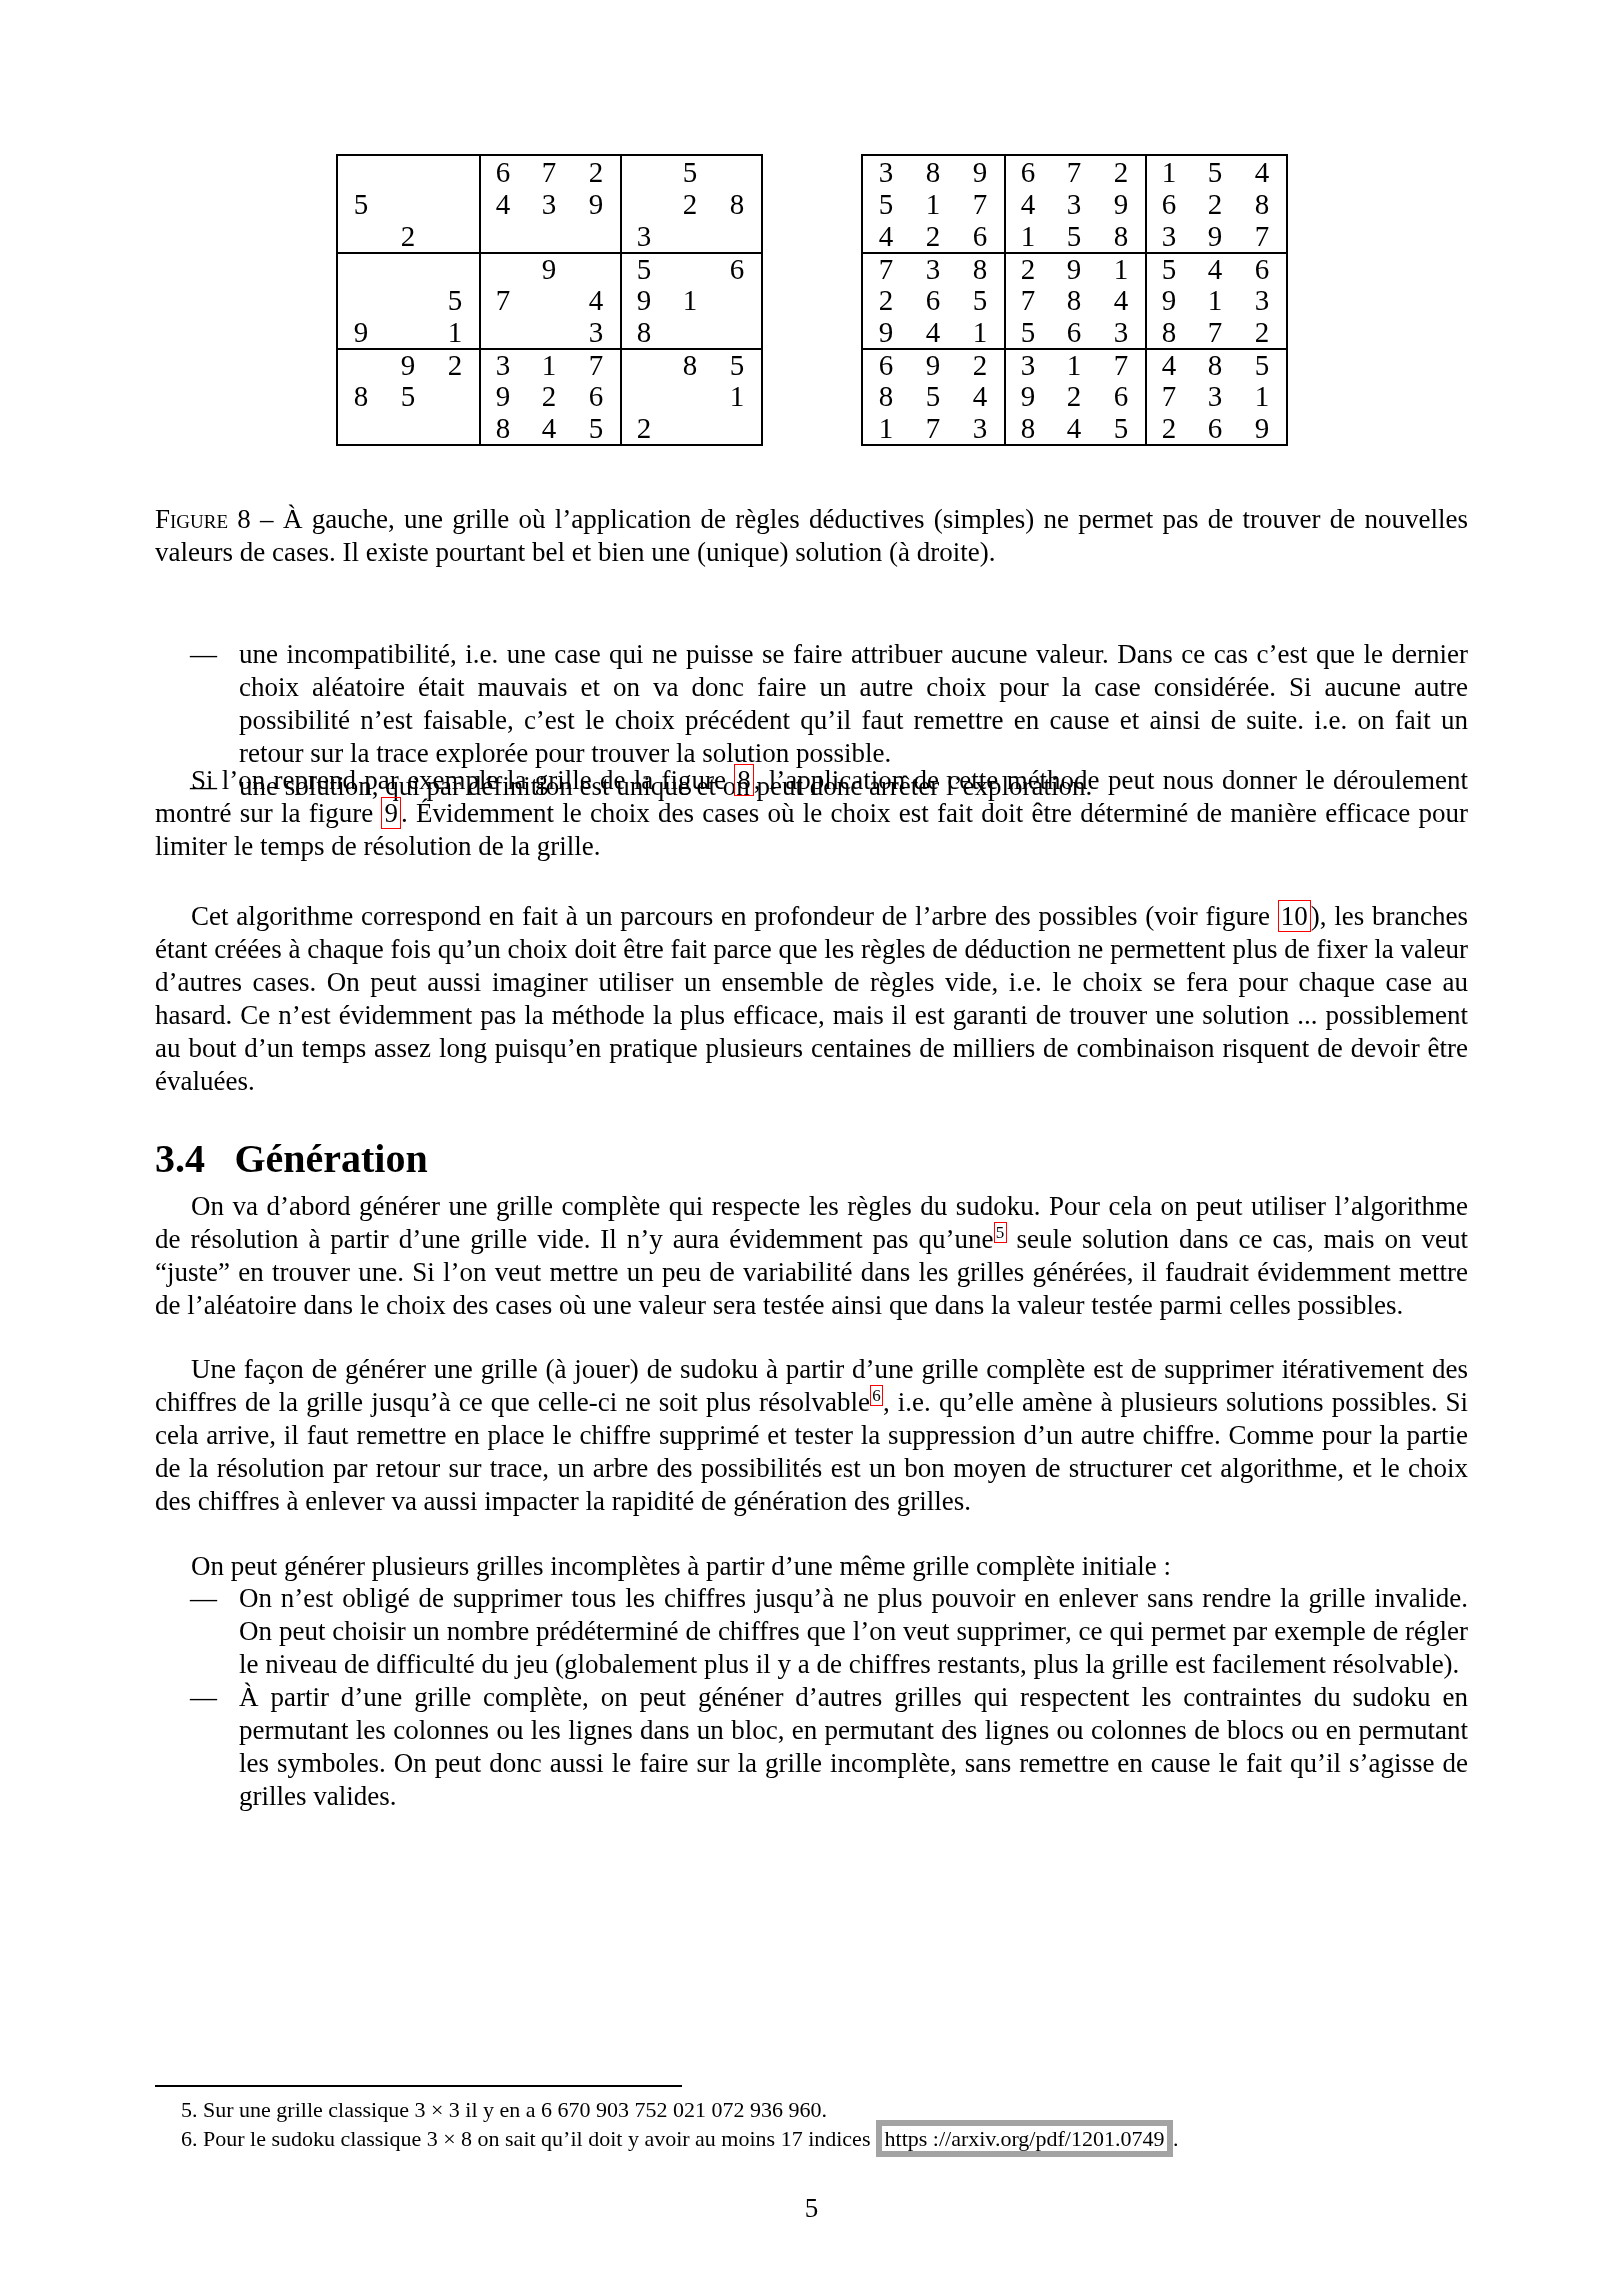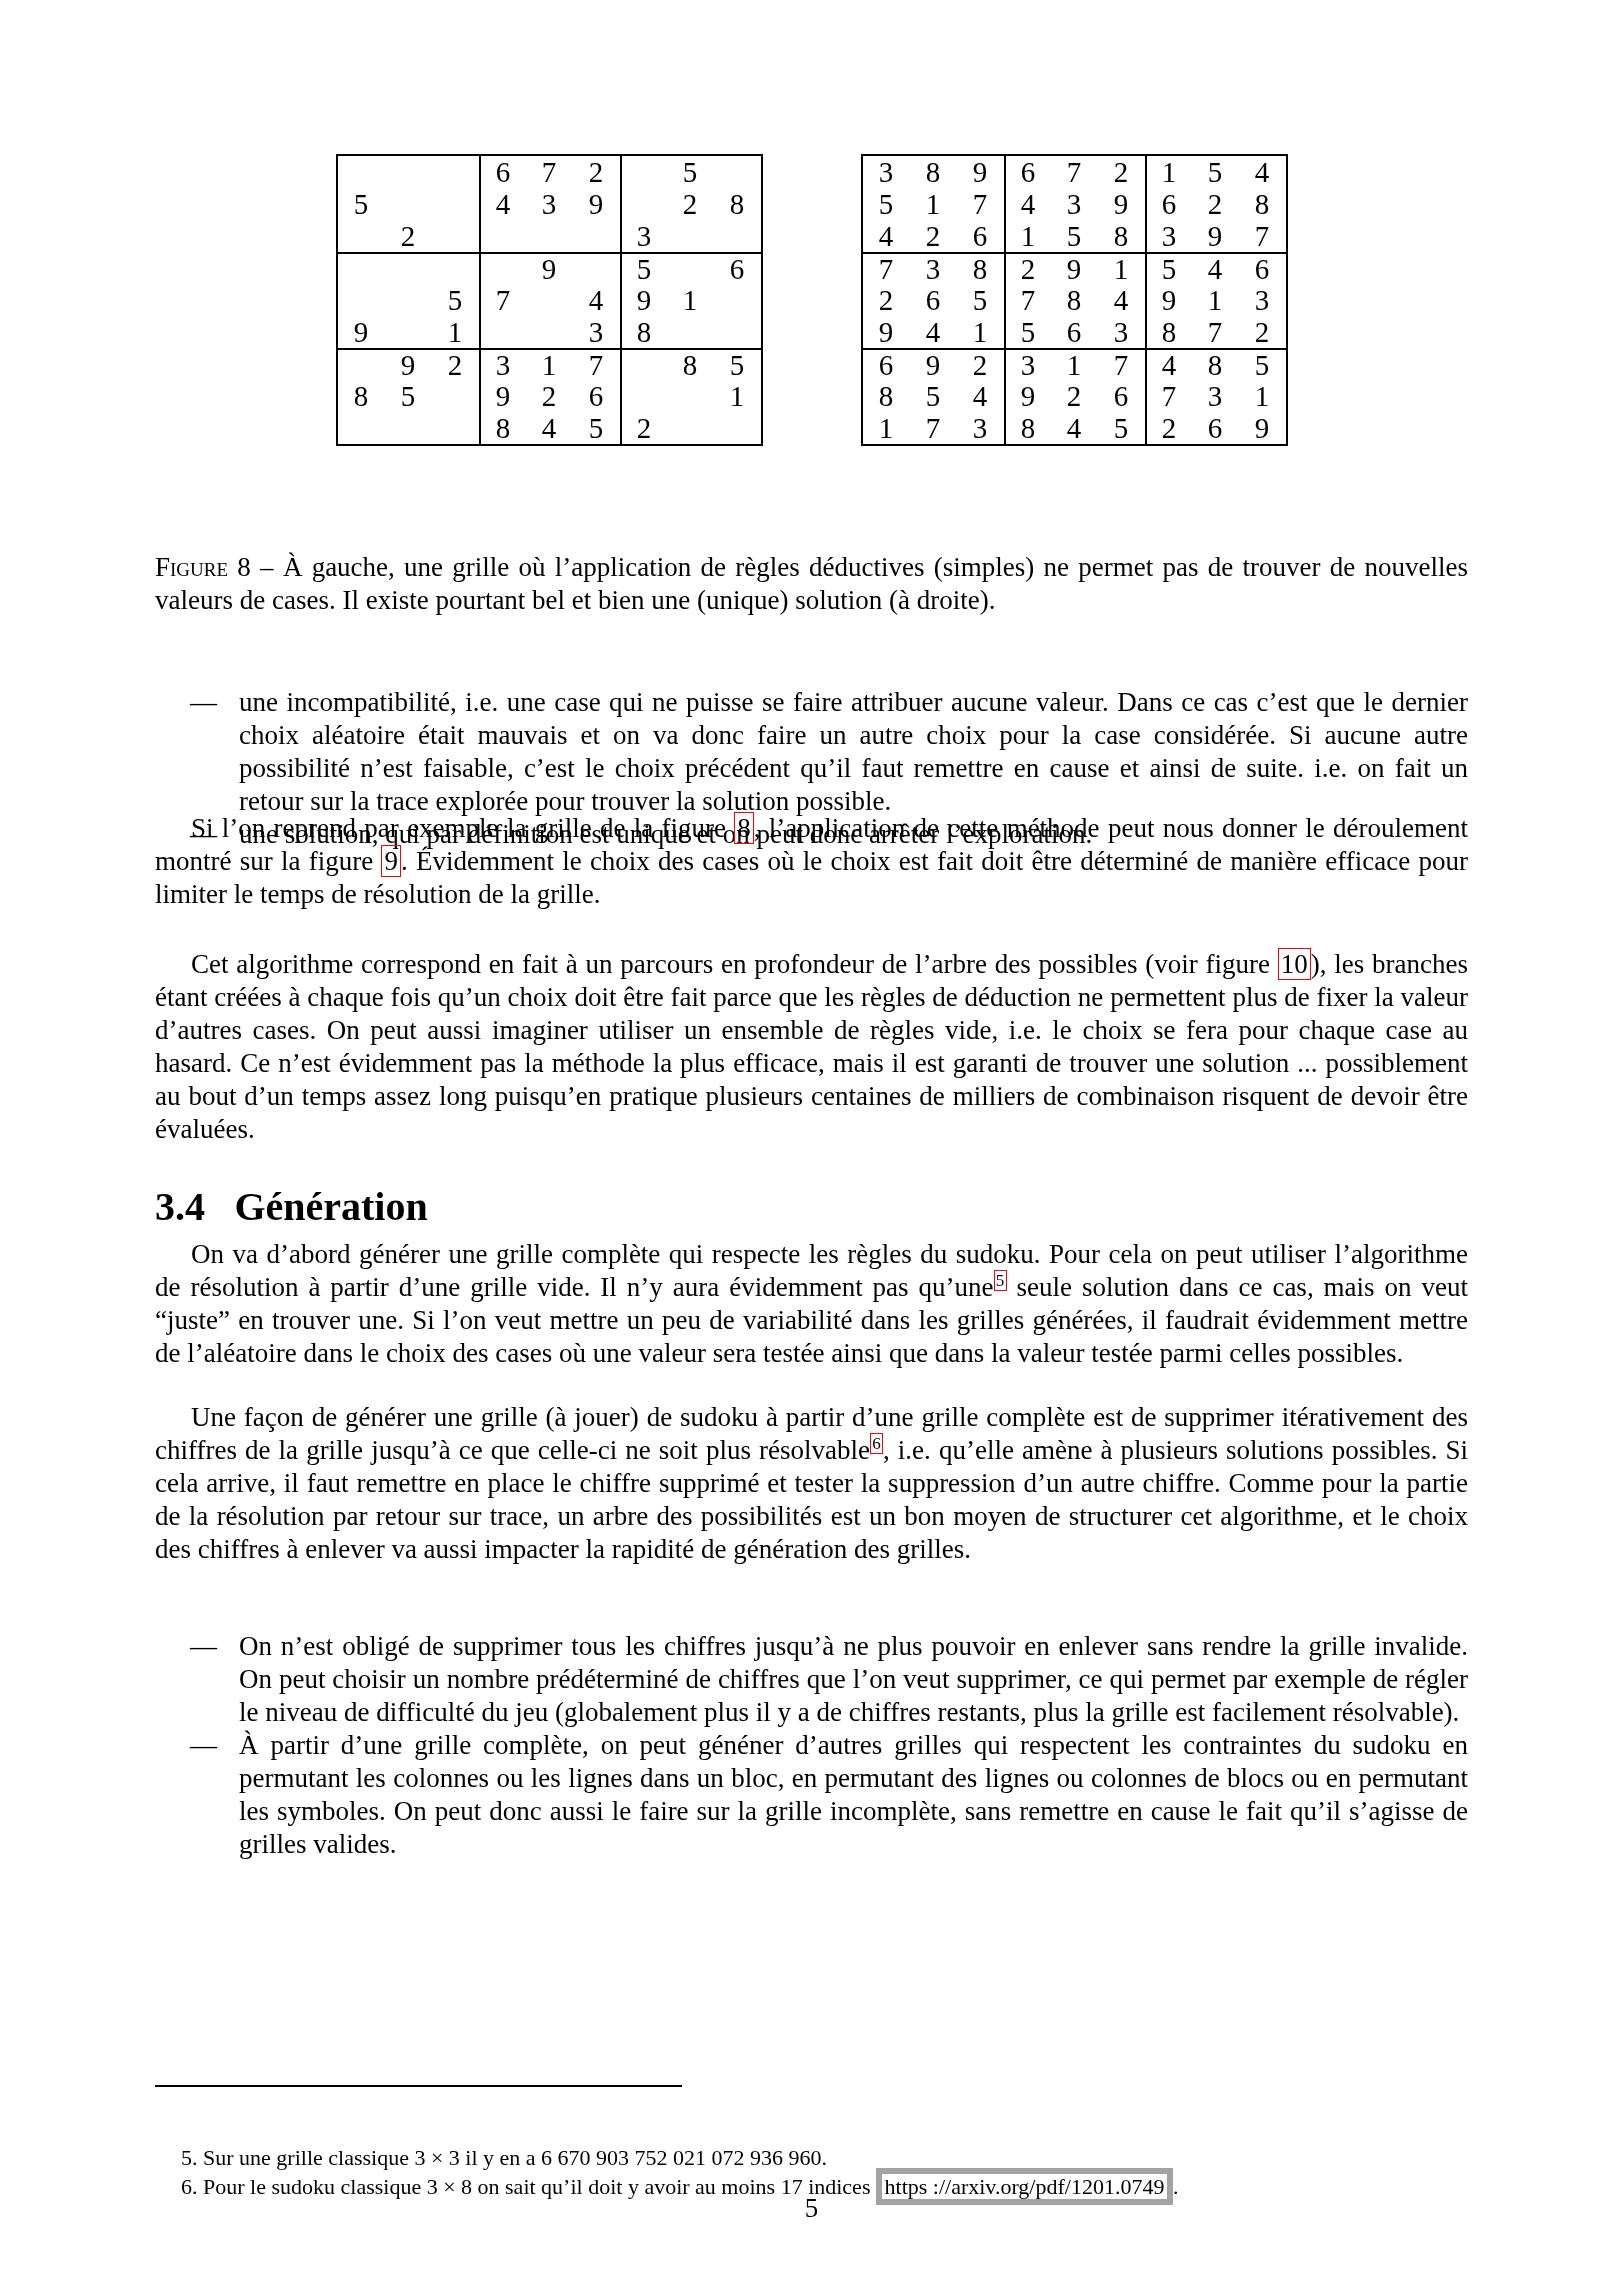--- a/index.html
+++ b/index.html
@@ -24,21 +24,21 @@
     grid-auto-rows:32px;
     border:2px solid #000;
   }
   .sudoku .cell {
     display:flex; align-items:center; justify-content:center;
     font-size:29px; line-height:1;
   }
   .sudoku .cell.bl { border-left:2px solid #000; }
   .sudoku .cell.bt { border-top:2px solid #000; }
   
-  .col { position:absolute; left:155px; width:1313px;margin-top:48px; }
+  .col { position:absolute; left:155px; width:1313px; }
   .body-text { font-size:27px; line-height:33px; text-align:justify; }
   .indent { text-indent:36px; }
   .caption { top:503px; }
   .caplabel { font-variant:small-caps; }
   .blist { }
   .bitem { position:relative; padding-left:84px; }
   .bitem .dash { position:absolute; left:35px; top:0; }
   .list1 { top:638px; }
   .para-reprend { top:764px; }
   .para-algo { top:900px; }
@@ -262,20 +262,21 @@
   <p class="col para-reprend body-text indent"><span>Si l’on reprend par exemple la grille de la figure </span><span class="ref">8</span><span>, l’application de cette méthode peut nous donner le déroulement montré sur la figure </span><span class="ref">9</span><span>. Évidemment le choix des cases où le choix est fait doit être déterminé de manière efficace pour limiter le temps de résolution de la grille.</span></p>
 
   <p class="col para-algo body-text indent"><span>Cet algorithme correspond en fait à un parcours en profondeur de l’arbre des possibles (voir figure </span><span class="ref">10</span><span>), les branches étant créées à chaque fois qu’un choix doit être fait parce que les règles de déduction ne permettent plus de fixer la valeur d’autres cases. On peut aussi imaginer utiliser un ensemble de règles vide, i.e. le choix se fera pour chaque case au hasard. Ce n’est évidemment pas la méthode la plus efficace, mais il est garanti de trouver une solution ... possiblement au bout d’un temps assez long puisqu’en pratique plusieurs centaines de milliers de combinaison risquent de devoir être évaluées.</span></p>
 
   <h2 class="col section-heading"><span class="sec-num">3.4</span><span class="sec-title">Génération</span></h2>
 
   <p class="col para-gen1 body-text indent"><span>On va d’abord générer une grille complète qui respecte les règles du sudoku. Pour cela on peut utiliser l’algorithme de résolution à partir d’une grille vide. Il n’y aura évidemment pas qu’une</span><sup class="fnref">5</sup><span> seule solution dans ce cas, mais on veut “juste” en trouver une. Si l’on veut mettre un peu de variabilité dans les grilles générées, il faudrait évidemment mettre de l’aléatoire dans le choix des cases où une valeur sera testée ainsi que dans la valeur testée parmi celles possibles.</span></p>
 
   <p class="col para-gen2 body-text indent"><span>Une façon de générer une grille (à jouer) de sudoku à partir d’une grille complète est de supprimer itérativement des chiffres de la grille jusqu’à ce que celle-ci ne soit plus résolvable</span><sup class="fnref">6</sup><span>, i.e. qu’elle amène à plusieurs solutions possibles. Si cela arrive, il faut remettre en place le chiffre supprimé et tester la suppression d’un autre chiffre. Comme pour la partie de la résolution par retour sur trace, un arbre des possibilités est un bon moyen de structurer cet algorithme, et le choix des chiffres à enlever va aussi impacter la rapidité de génération des grilles.</span></p>
 
+  <p class="col para-intro body-text indent"><span>On peut générer plusieurs grilles incomplètes à partir d’une même grille complète initiale :</span></p>
 
   <div class="col list2 blist body-text">
     <div class="bitem"><span class="dash">—</span><span>On n’est obligé de supprimer tous les chiffres jusqu’à ne plus pouvoir en enlever sans rendre la grille invalide. On peut choisir un nombre prédéterminé de chiffres que l’on veut supprimer, ce qui permet par exemple de régler le niveau de difficulté du jeu (globalement plus il y a de chiffres restants, plus la grille est facilement résolvable).</span></div>
     <div class="bitem"><span class="dash">—</span><span>À partir d’une grille complète, on peut généner d’autres grilles qui respectent les contraintes du sudoku en permutant les colonnes ou les lignes dans un bloc, en permutant des lignes ou colonnes de blocs ou en permutant les symboles. On peut donc aussi le faire sur la grille incomplète, sans remettre en cause le fait qu’il s’agisse de grilles valides.</span></div>
   </div>
 
   <div class="footrule"></div>
   <div class="col footnotes">
     <div class="fnline"><span>5.</span> <span>Sur une grille classique 3 × 3 il y en a 6 670 903 752 021 072 936 960.</span></div>
     <div class="fnline"><span>6.</span> <span>Pour le sudoku classique 3 × 8 on sait qu’il doit y avoir au moins 17 indices </span><span class="urlbox">https ://arxiv.org/pdf/1201.0749</span><span>.</span></div>

